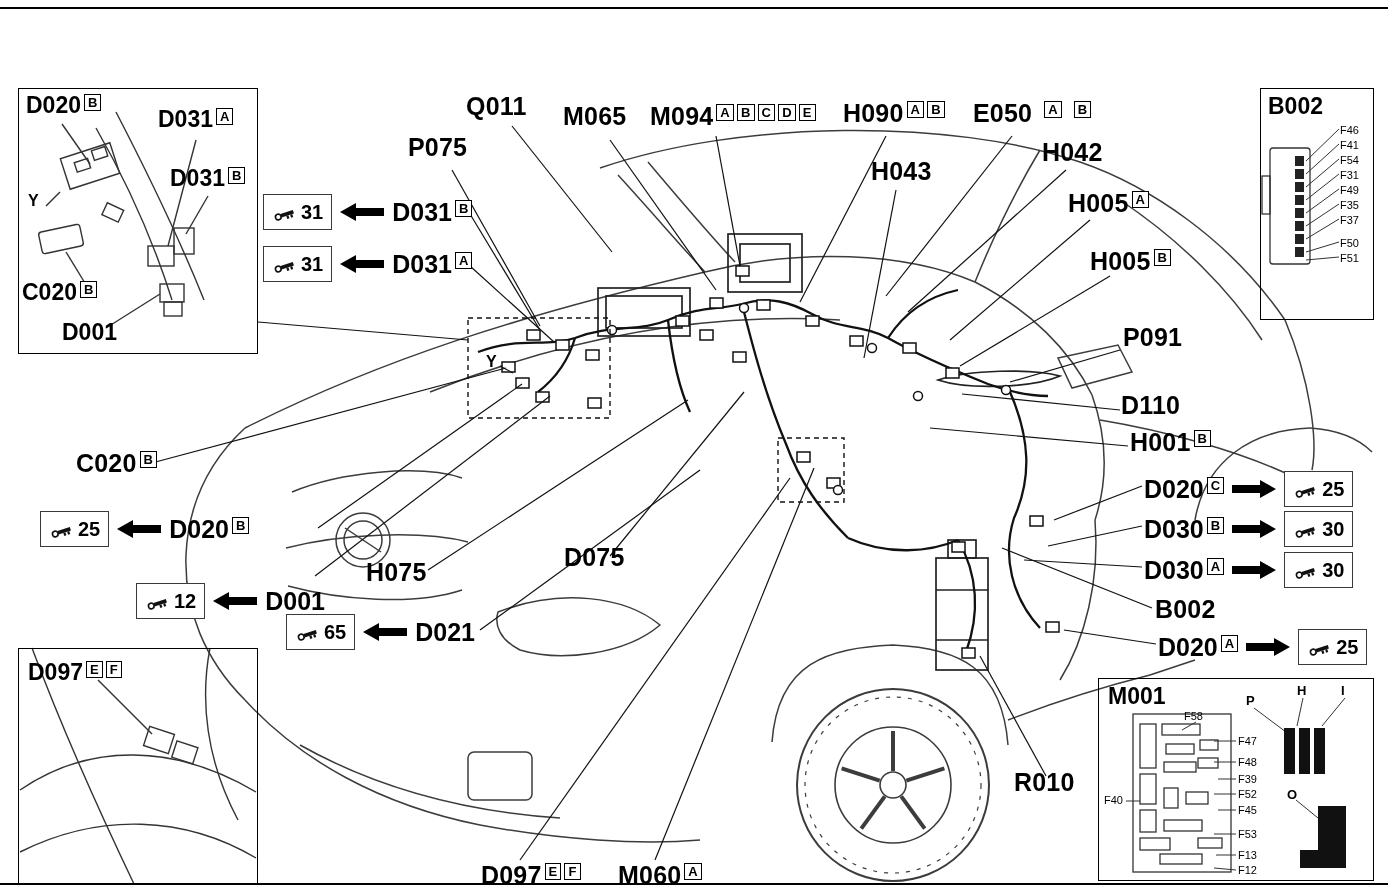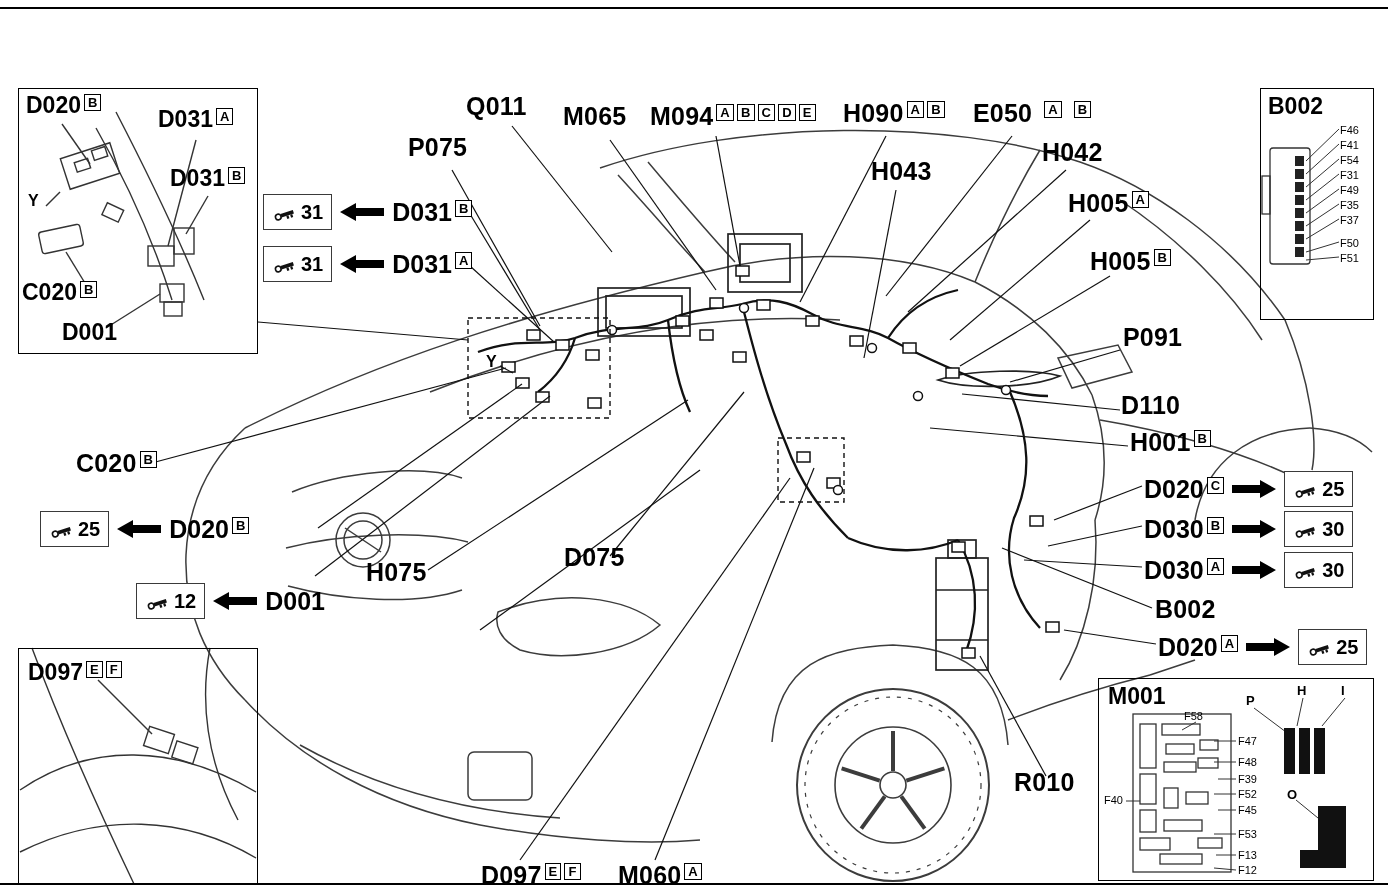--- a/index.html
+++ b/index.html
@@ -479,20 +479,39 @@
       </svg>
     <div class="lab">
       <span>D001</span>
     </div>
   </div>
 
   <div class="label" style="left:366px; top:558px;">
     <span>H075</span>
   </div>
 
+  <div class="row" style="left:286px; top:614px;">
+    <div class="badge">
+      <svg width="24" height="20" viewBox="0 0 24 20">
+          <g transform="rotate(-18 12 10)">
+            <circle cx="5" cy="13" r="2.8" fill="none" stroke="#111" stroke-width="1.6"></circle>
+            <rect x="8" y="10.8" width="13" height="3.6" fill="#111"></rect>
+            <rect x="13" y="14.4" width="2.2" height="3.2" fill="#111"></rect>
+            <rect x="17" y="14.4" width="2.2" height="3.2" fill="#111"></rect>
+          </g>
+        </svg>
+      <span class="num">65</span>
+    </div>
+    <svg class="arrow" width="44" height="20" viewBox="0 0 44 20">
+        <path d="M0 10 L16 1 L16 6 L44 6 L44 14 L16 14 L16 19 Z"></path>
+      </svg>
+    <div class="lab">
+      <span>D021</span>
+    </div>
+  </div>
 
   <div class="label" style="left:564px; top:543px;">
     <span>D075</span>
   </div>
 
   <div class="y-marker" style="left:486px; top:353px;">Y</div>
 
   <div class="row" style="left:1144px; top:471px;">
     <div class="lab">
       <span>D020</span>

